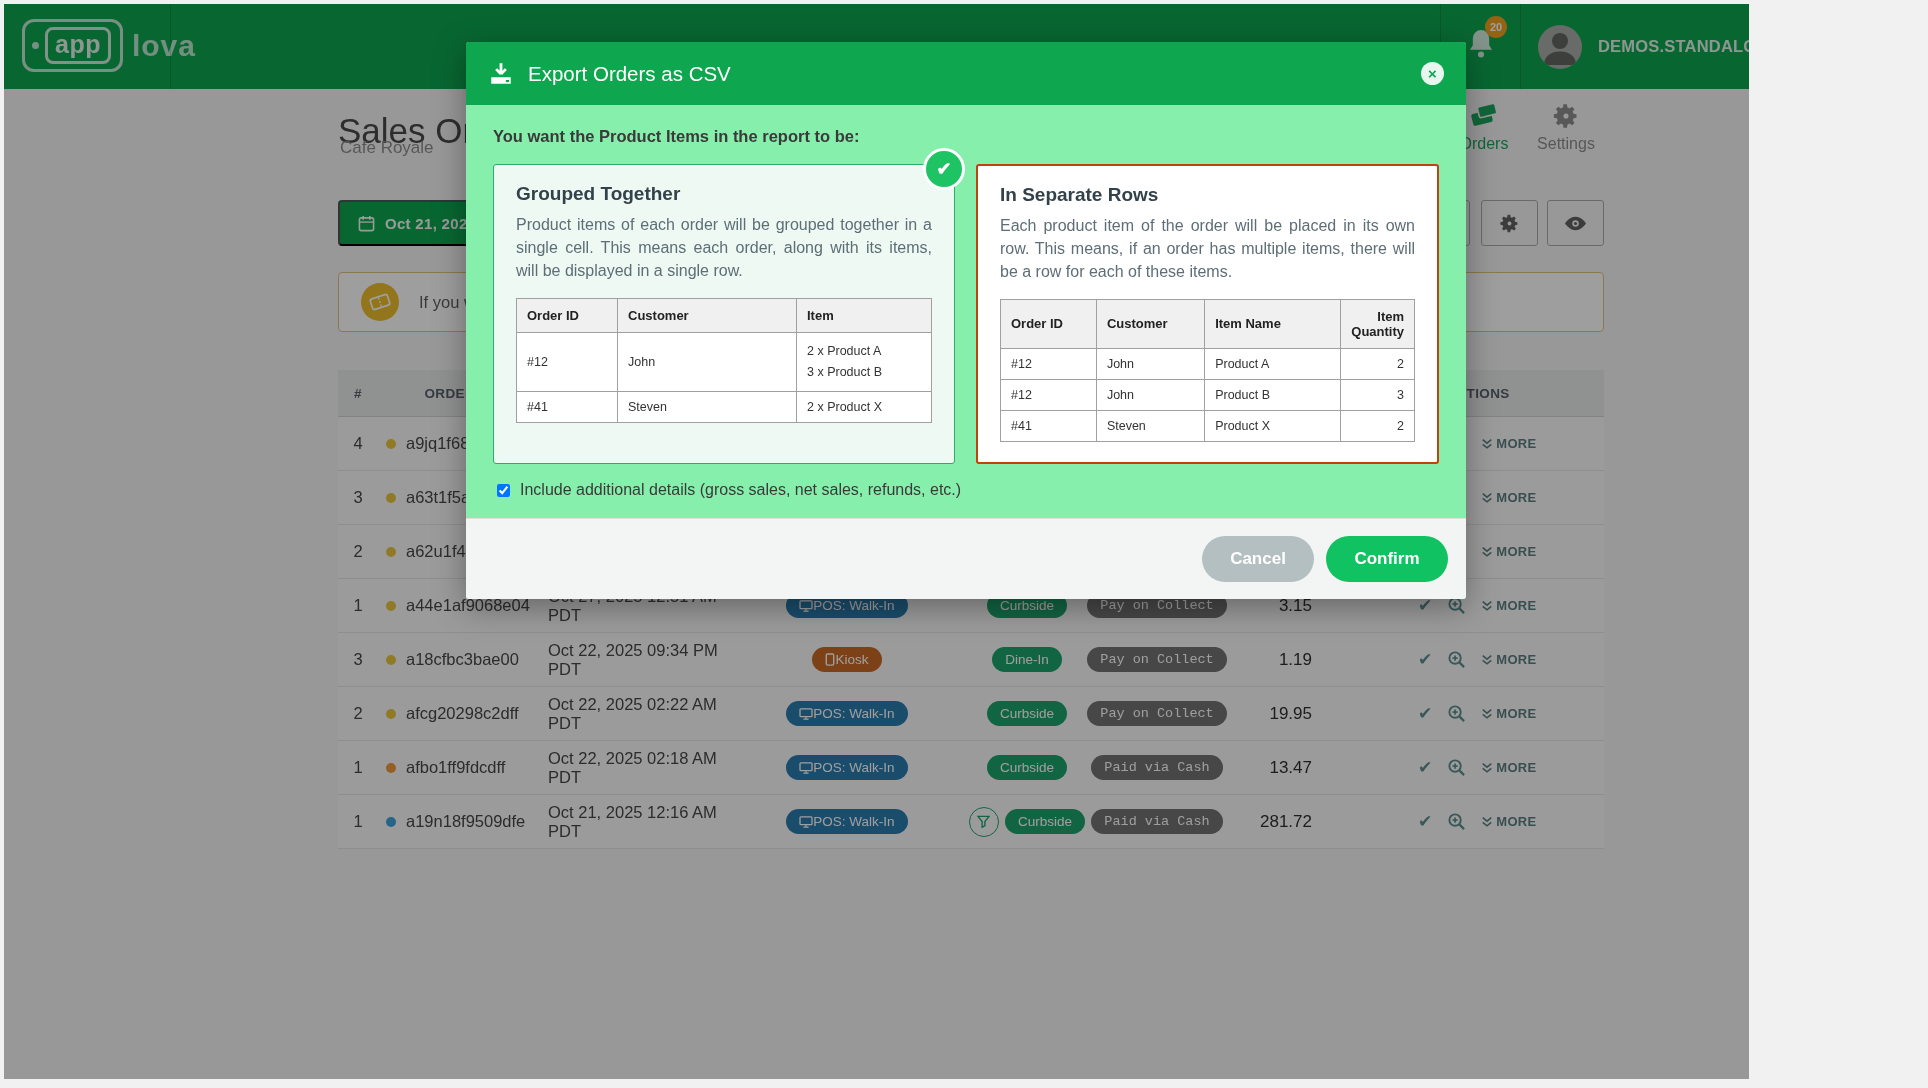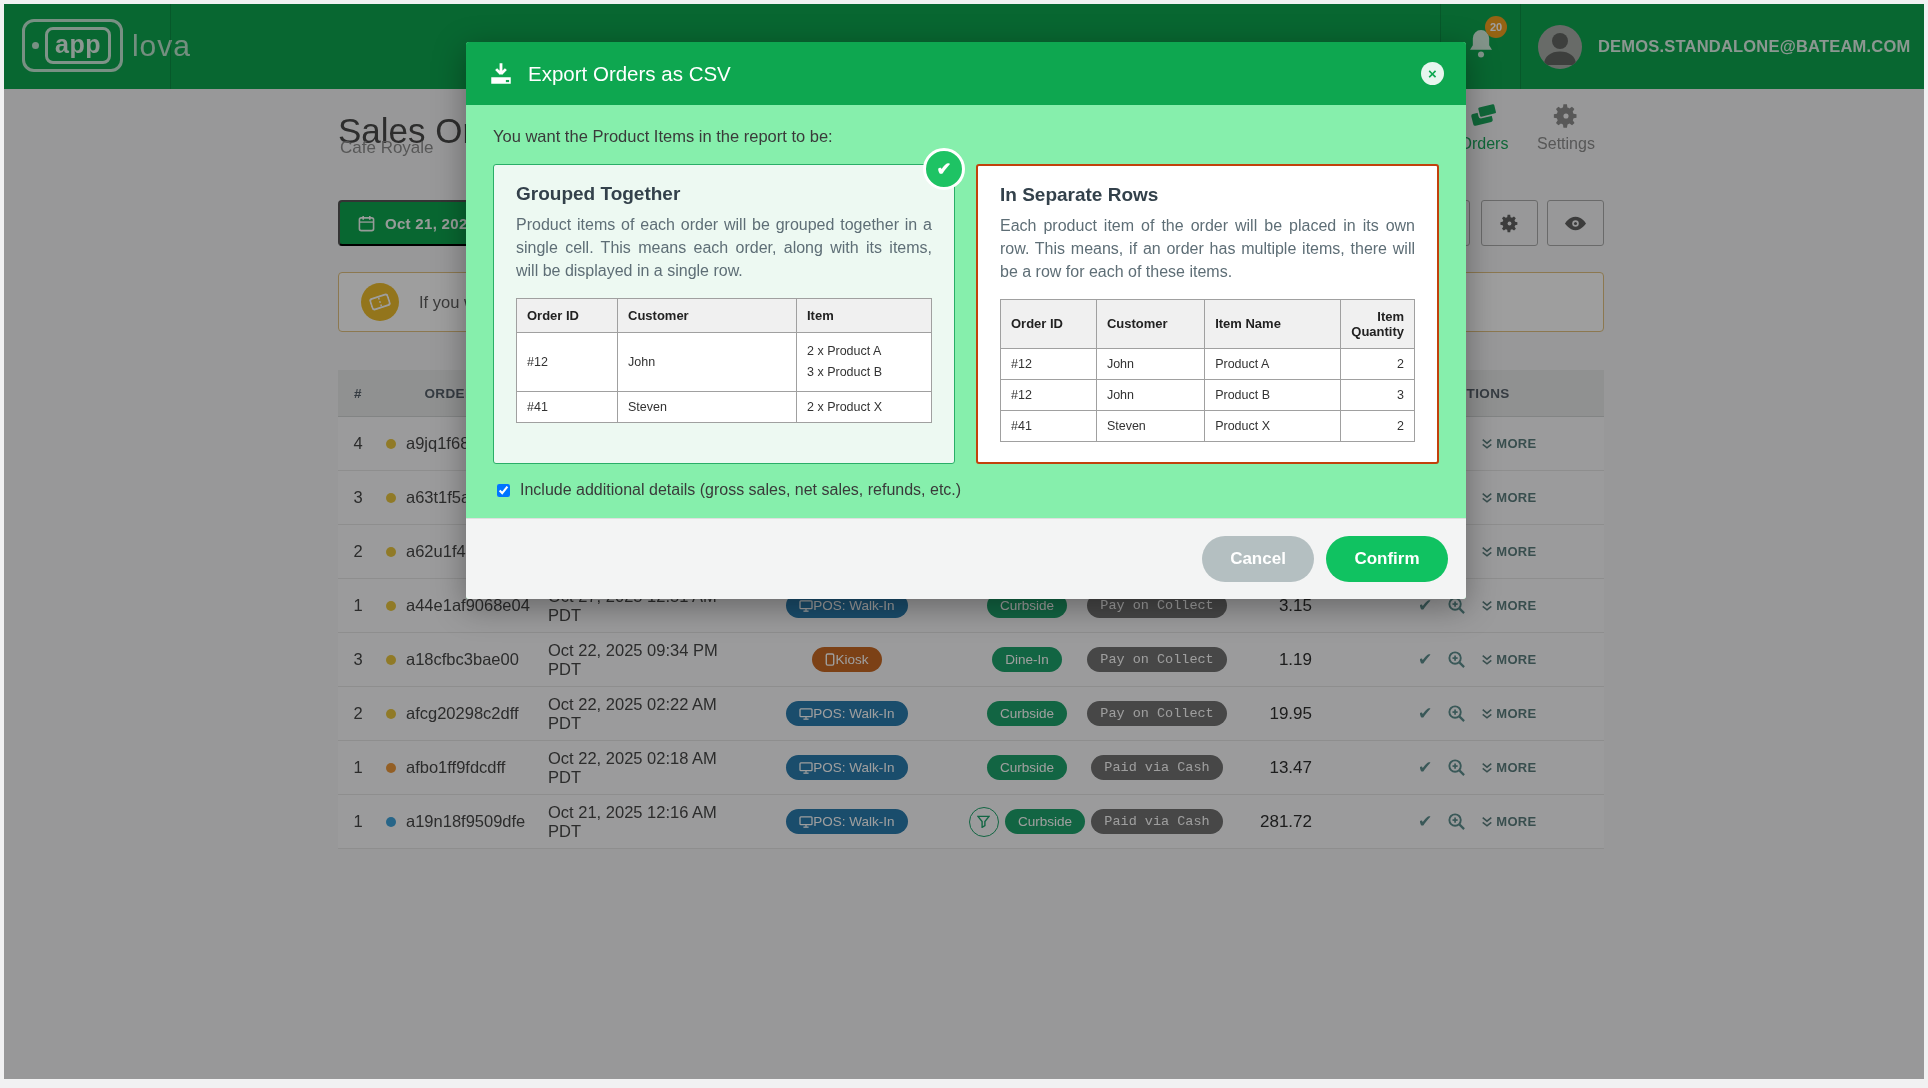--- a/index.html
+++ b/index.html
@@ -1,30 +1,30 @@
 <!DOCTYPE html>
 <html><head>
 <meta charset="utf-8">
 <style>
   html,body{margin:0;padding:0;}
   body{width:1928px;height:1088px;background:#f1f1f2;overflow:hidden;
        font-family:"Liberation Sans",sans-serif;}
-  .screen{position:absolute;left:4px;top:4px;width:1920px;height:1075px;
+  .screen{position:absolute;left:4px;top:4px;width:1745px;height:1075px;
           background:#f5f6f7;overflow:hidden;}
 
   
   .topbar{position:absolute;left:0;top:0;width:1920px;height:85px;background:#0EA750;}
   .hdiv{position:absolute;top:0;bottom:0;width:1px;background:rgba(0,0,0,.14);}
   .logo{position:absolute;left:18px;top:15px;display:flex;align-items:center;gap:9px;cursor:pointer;}
   .phone{display:flex;align-items:center;gap:6px;border:3px solid rgba(255,255,255,.75);
          border-radius:12px;padding:5px 9px 5px 7px;}
   .cam{width:7px;height:7px;border-radius:50%;background:rgba(255,255,255,.75);}
   .appbox{border:3px solid rgba(255,255,255,.8);border-radius:8px;padding:0 7px 2px 7px;
           color:rgba(255,255,255,.88);font-size:25px;font-weight:bold;letter-spacing:.5px;}
-  .lova{color:rgba(255,255,255,.72);font-size:30px;letter-spacing:1px;}
+  .lova{color:rgba(255,255,255,.72);font-size:30px;letter-spacing:1px;font-weight:bold;}
   .bell{position:absolute;left:1463px;top:24px;cursor:pointer;}
   .badge{position:absolute;left:1481px;top:12px;width:22px;height:22px;border-radius:50%;
          background:#F0A020;color:#fff;font-size:11px;font-weight:bold;display:flex;
          align-items:center;justify-content:center;cursor:pointer;}
   .userbox{position:absolute;left:1534px;top:0;height:85px;display:flex;align-items:center;
            gap:16px;cursor:pointer;}
   .avatar{width:44px;height:44px;border-radius:50%;background:#a9ada9;overflow:hidden;flex:none;}
   .email{color:rgba(255,255,255,.88);font-size:16.5px;font-weight:bold;letter-spacing:.2px;}
 
   
@@ -82,21 +82,21 @@
   .backdrop{position:absolute;inset:0;background:rgba(0,0,0,.38);}
   .modal{position:absolute;left:462px;top:38px;width:1000px;background:#86efac;border-radius:3px;
          box-shadow:0 8px 32px rgba(0,0,0,.35);}
   .mhead{height:63px;background:#0EA750;border-radius:3px 3px 0 0;display:flex;
          align-items:center;padding:0 22px;gap:14px;}
   .mtitle{color:#fff;font-size:20.5px;flex:1;}
   .mclose{width:23px;height:23px;border-radius:50%;background:rgba(255,255,255,.9);
           color:#0EA750;font-weight:bold;font-size:15px;display:flex;align-items:center;
           justify-content:center;cursor:pointer;}
   .mbody{padding:22px 27px 0 27px;}
-  .mintro{font-size:16.5px;font-weight:normal;color:#3a3a3a;margin:0 0 18px 0;}
+  .mintro{font-size:16.5px;font-weight:bold;color:#3a3a3a;margin:0 0 18px 0;}
   .cards{display:flex;gap:21px;}
   .card{box-sizing:border-box;border-radius:3px;padding:18px 22px 20px 22px;position:relative;}
   .card.sel{width:462px;background:#EDF9F2;border:1px solid #2AAE68;cursor:pointer;}
   .card.plain{width:463px;background:#fff;border:2px solid #c2410c;cursor:pointer;align-self:flex-start;}
   .cbadge{position:absolute;right:-11px;top:-17px;width:36px;height:36px;border-radius:50%;
           background:#1EC364;border:3px solid #fff;color:#fff;font-size:18px;font-weight:bold;
           display:flex;align-items:center;justify-content:center;}
   .ctitle{font-size:19px;font-weight:bold;color:#33414B;margin:0 0 8px 0;}
   .cdesc{font-size:16px;color:#5E6E76;line-height:1.45;text-align:justify;margin:0 0 15px 0;}
   table.mini{border-collapse:collapse;width:100%;background:#fff;}

